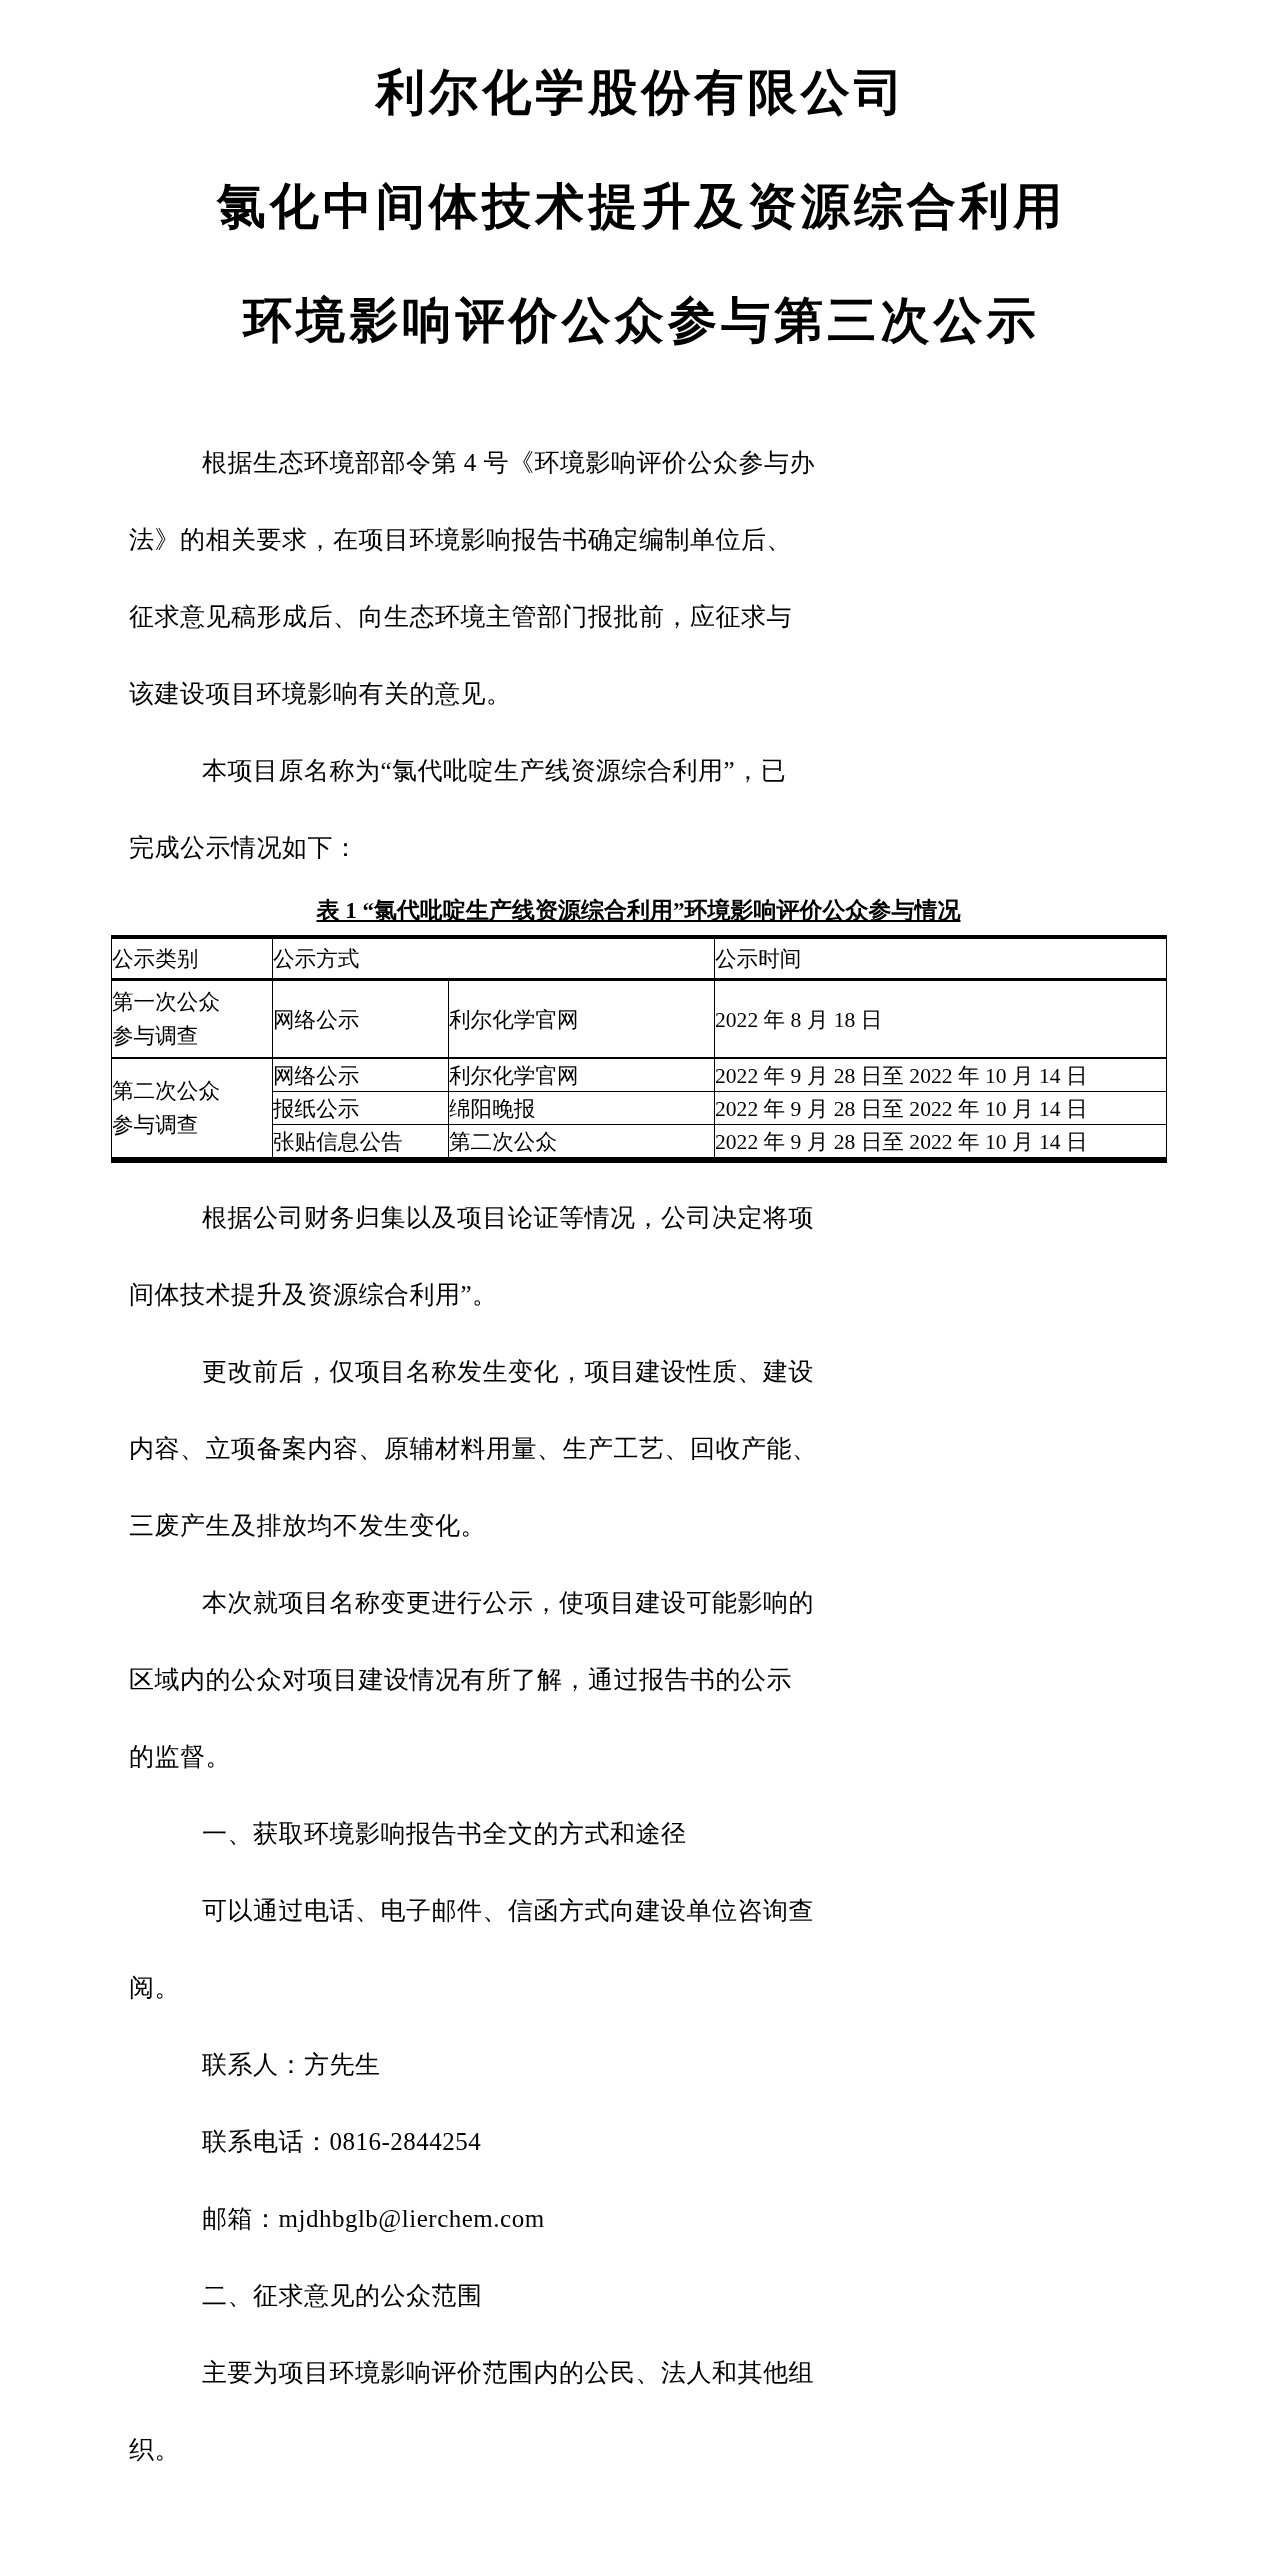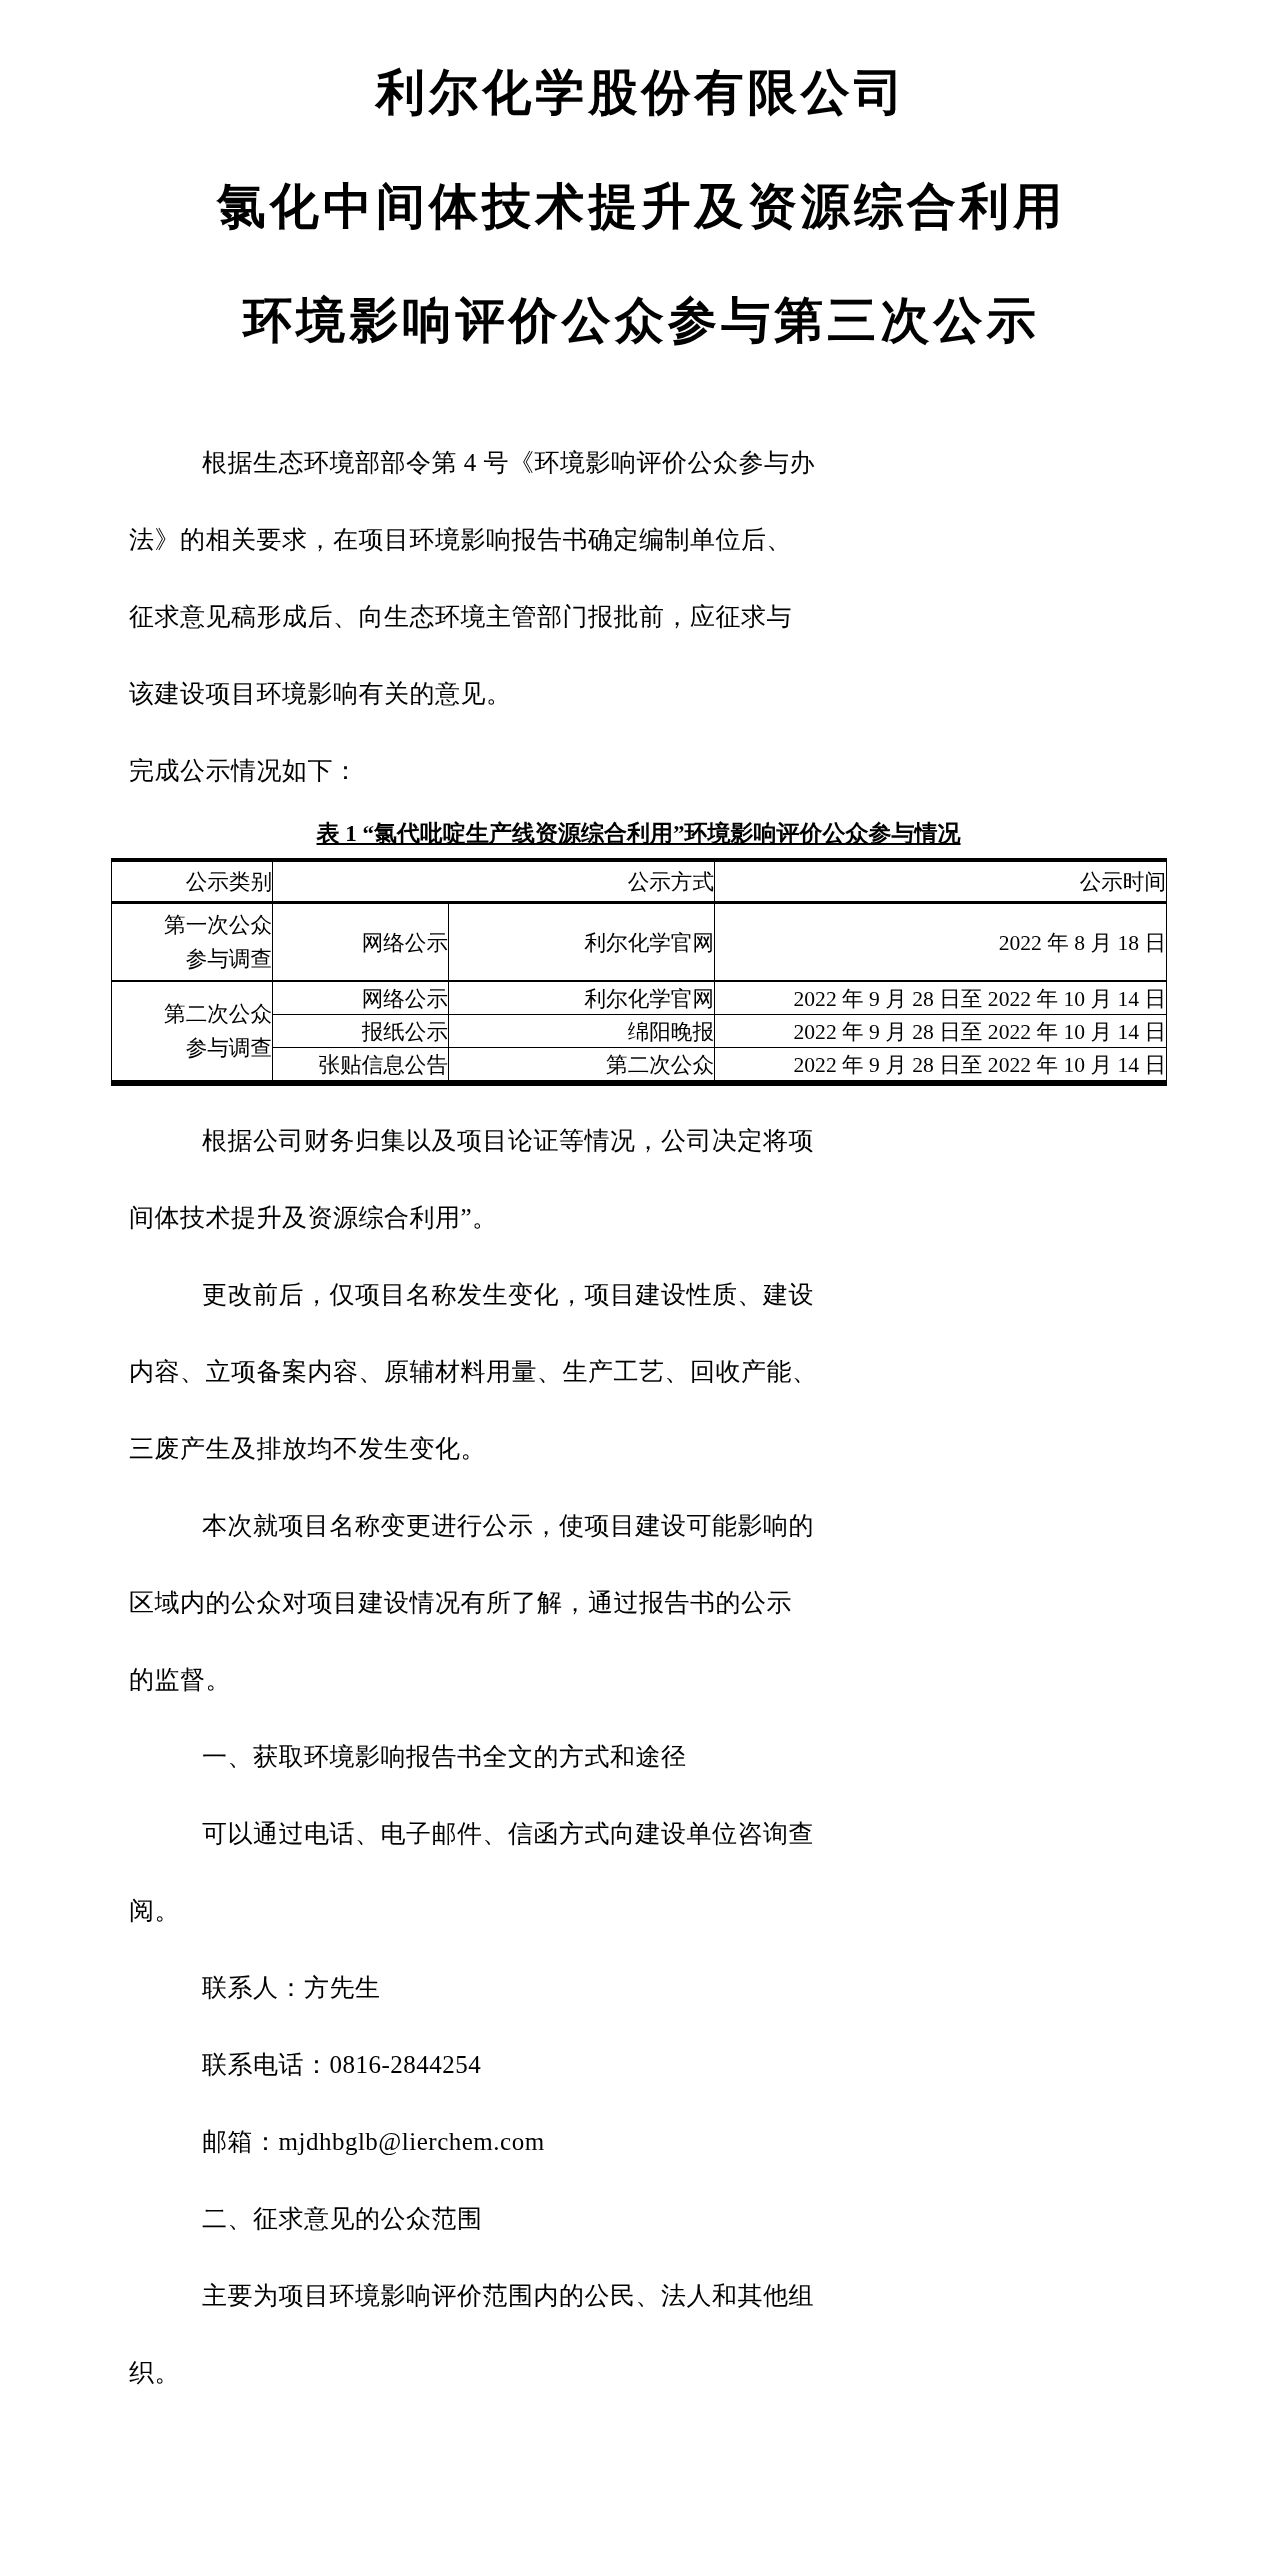--- a/index.html
+++ b/index.html
@@ -55,21 +55,21 @@
     width: 1055px;
     margin: 8.2px 0 15.5px -18px;
     border-top: 4.1px solid #000000;
     border-bottom: 6.2px solid #000000;
   }
   .announcement-table th,
   .announcement-table td {
     border: 1.5px solid #000000;
     font-weight: normal;
     font-size: 21.6px;
-    text-align: right;
+    text-align: left;
     vertical-align: middle;
     padding: 0;
     overflow: hidden;
   }
   .header-row th {
     height: 39px;
     border-bottom: 3.1px solid #000000;
   }
   .row-first td {
     height: 76px;
@@ -93,20 +93,21 @@
     <div class="title-line">氯化中间体技术提升及资源综合利用</div>
     <div class="title-line">环境影响评价公众参与第三次公示</div>
   </header>
 
   <main>
 
     <div class="body-line indent">根据生态环境部部令第 4 号《环境影响评价公众参与办</div>
     <div class="body-line">法》的相关要求，在项目环境影响报告书确定编制单位后、</div>
     <div class="body-line">征求意见稿形成后、向生态环境主管部门报批前，应征求与</div>
     <div class="body-line">该建设项目环境影响有关的意见。</div>
+    <div class="body-line indent">本项目原名称为“氯代吡啶生产线资源综合利用”，已</div>
     <div class="body-line">完成公示情况如下：</div>
 
     <div class="table-caption">表 1 “氯代吡啶生产线资源综合利用”环境影响评价公众参与情况</div>
 
     <table class="announcement-table">
       <colgroup>
         <col style="width:161px">
         <col style="width:176px">
         <col style="width:266px">
         <col style="width:452px">

